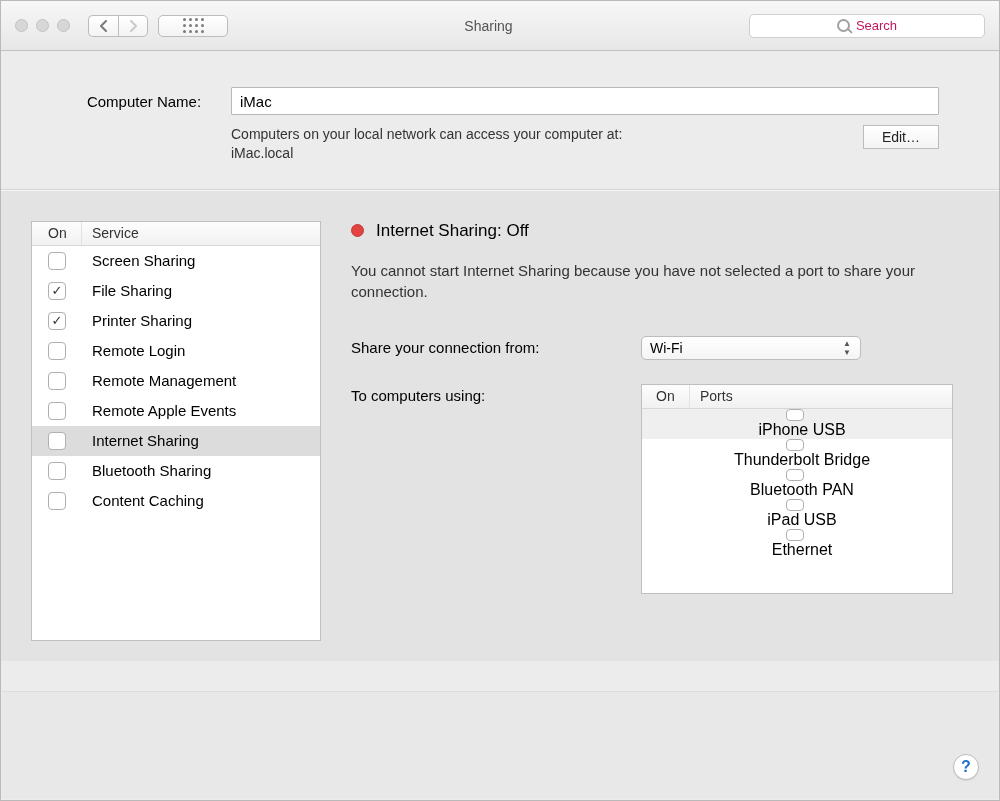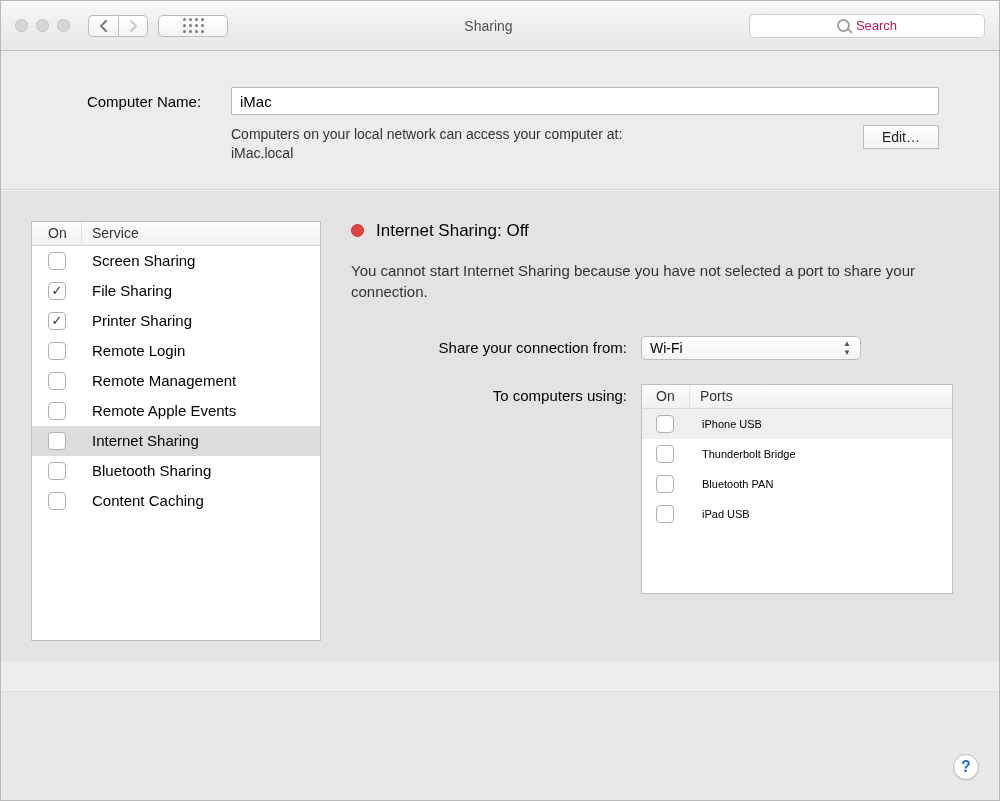--- a/index.html
+++ b/index.html
@@ -119,42 +119,42 @@
   .detail { flex:1; font-size: 15px; }
   .detail-title {
     display:flex; align-items:center; gap:12px;
     font-size: 17px; margin-bottom: 19px;
   }
   .status-dot {
     width:13px; height:13px; border-radius:50%; background:#e24240; border:1px solid #c23836;
   }
   .detail-desc { color:#333; line-height:1.4; margin-bottom: 34px; max-width: 600px; font-size:15px;}
   .field-row { display:flex; align-items:center; margin-bottom: 24px; }
-  .field-label { width: 290px; text-align:right; padding-right: 14px; font-size:15px; }
+  .field-label { width: 290px; padding-right: 14px; font-size:15px; }
   .select-wrap {
     flex:0 0 220px; height: 24px;
     background: linear-gradient(#ffffff,#f4f4f4);
     border: 1px solid #bcbcbc; border-radius: 5px;
     display:flex; align-items:center; padding: 0 8px;
     position:relative; font-size:14px;
   }
   .select-arrows {
     position:absolute; right:4px; top:2px; bottom:2px; width:18px;
     display:flex; flex-direction:column; align-items:center; justify-content:center;
     font-size:8px; color:#555; gap:0;
   }
   .ports-row { display:flex; align-items:flex-start; }
   .ports-table {
     flex:0 0 312px; height: 210px;
     background:#fff; border: 1px solid #bfbfbf;
     display:flex; flex-direction:column;
   }
   .ports-table .tbl-head { font-size:14px; }
   .ports-table .col-on { width:48px; padding-left:14px; }
-  .ports-table .tbl-row { height: 30px; font-size:11px; }
+  .ports-table .tbl-row { height: 30px; font-size:16px;flex-direction:column; }
   .ports-table .tbl-row.zebra { background:#efefef; }
   .ports-table .chk { margin-left:14px; margin-right:18px; }
 
   .help-btn {
     position:absolute; right:20px; bottom:20px;
     width:26px; height:26px; border-radius:50%;
     background:#fff; border:1px solid #bcbcbc;
     display:flex; align-items:center; justify-content:center;
     color:#206fcb; font-size:16px; font-weight:bold;
     box-shadow: 0 1px 1px rgba(0,0,0,0.08);
@@ -303,20 +303,24 @@
                 <div class="col-srv">Thunderbolt Bridge</div>
               </div>
               <div class="tbl-row">
                 <div class="chk"></div>
                 <div class="col-srv">Bluetooth PAN</div>
               </div>
               <div class="tbl-row">
                 <div class="chk"></div>
                 <div class="col-srv">iPad USB</div>
               </div>
+              <div class="tbl-row">
+                <div class="chk"></div>
+                <div class="col-srv">Ethernet</div>
+              </div>
             </div>
         </div>
       </div>
     </div>
   </div>
 
   <div class="bottom-bar"></div>
   <div class="help-btn">?</div>
 </div>
 

